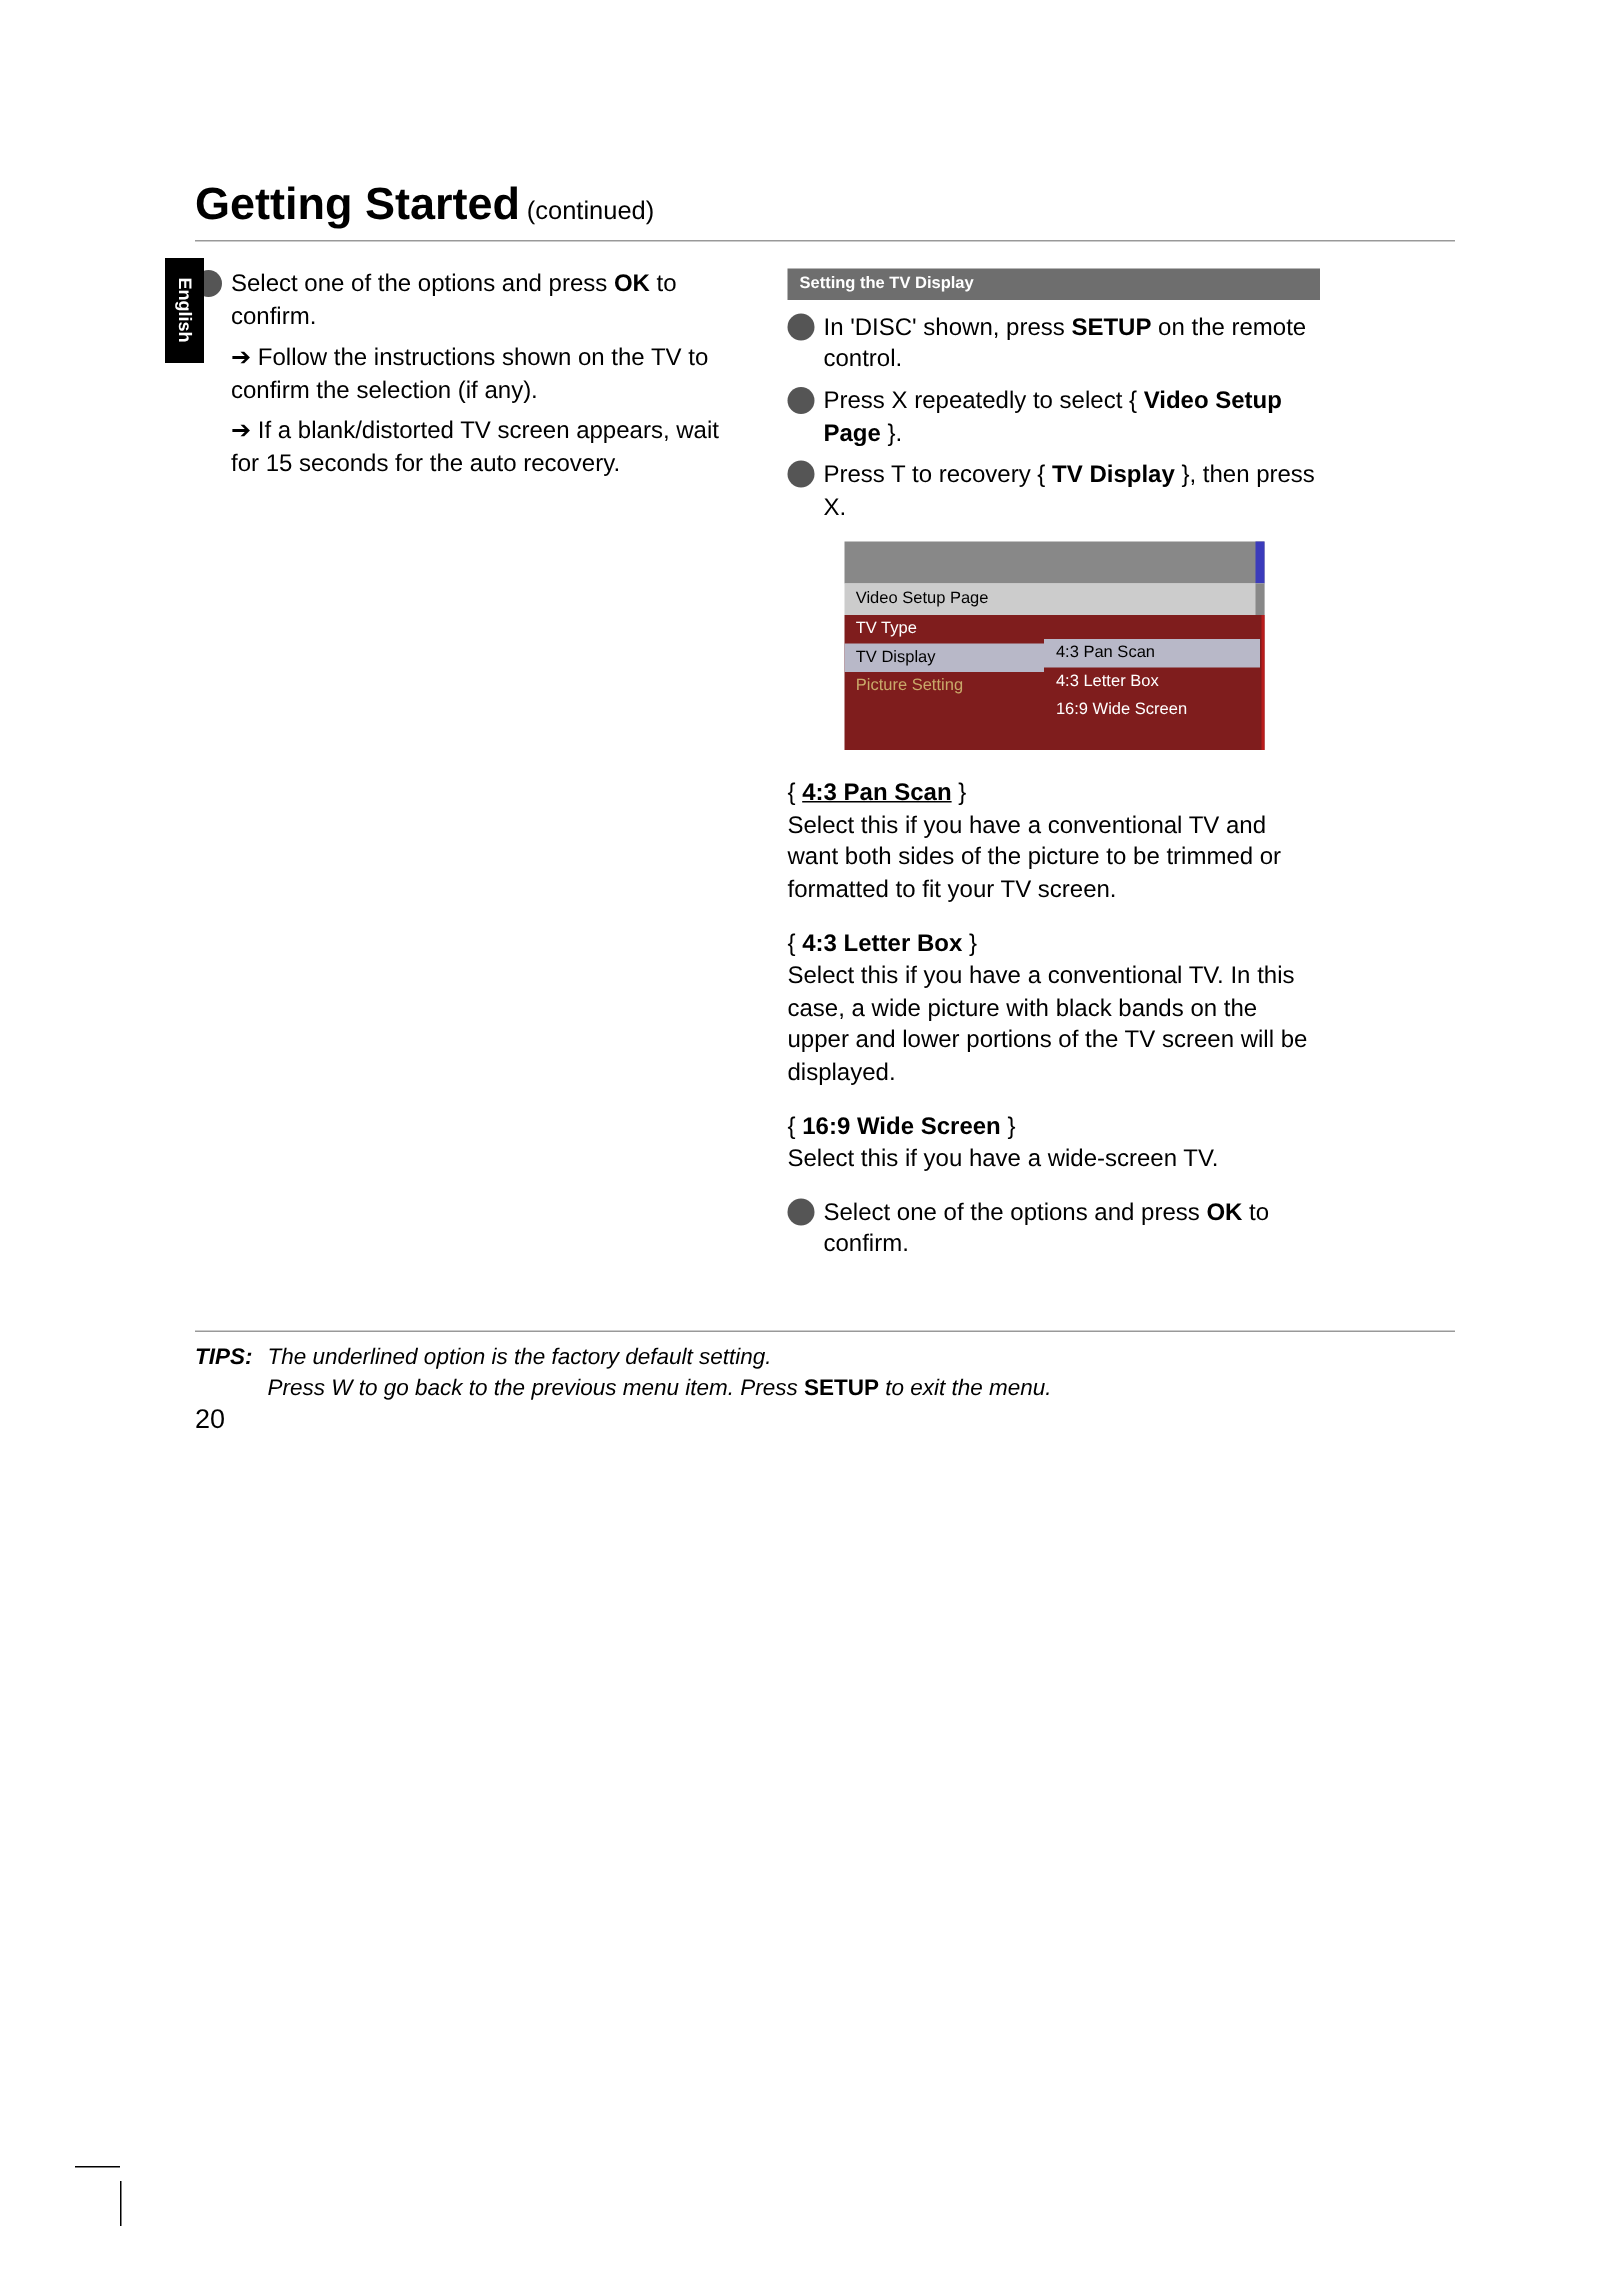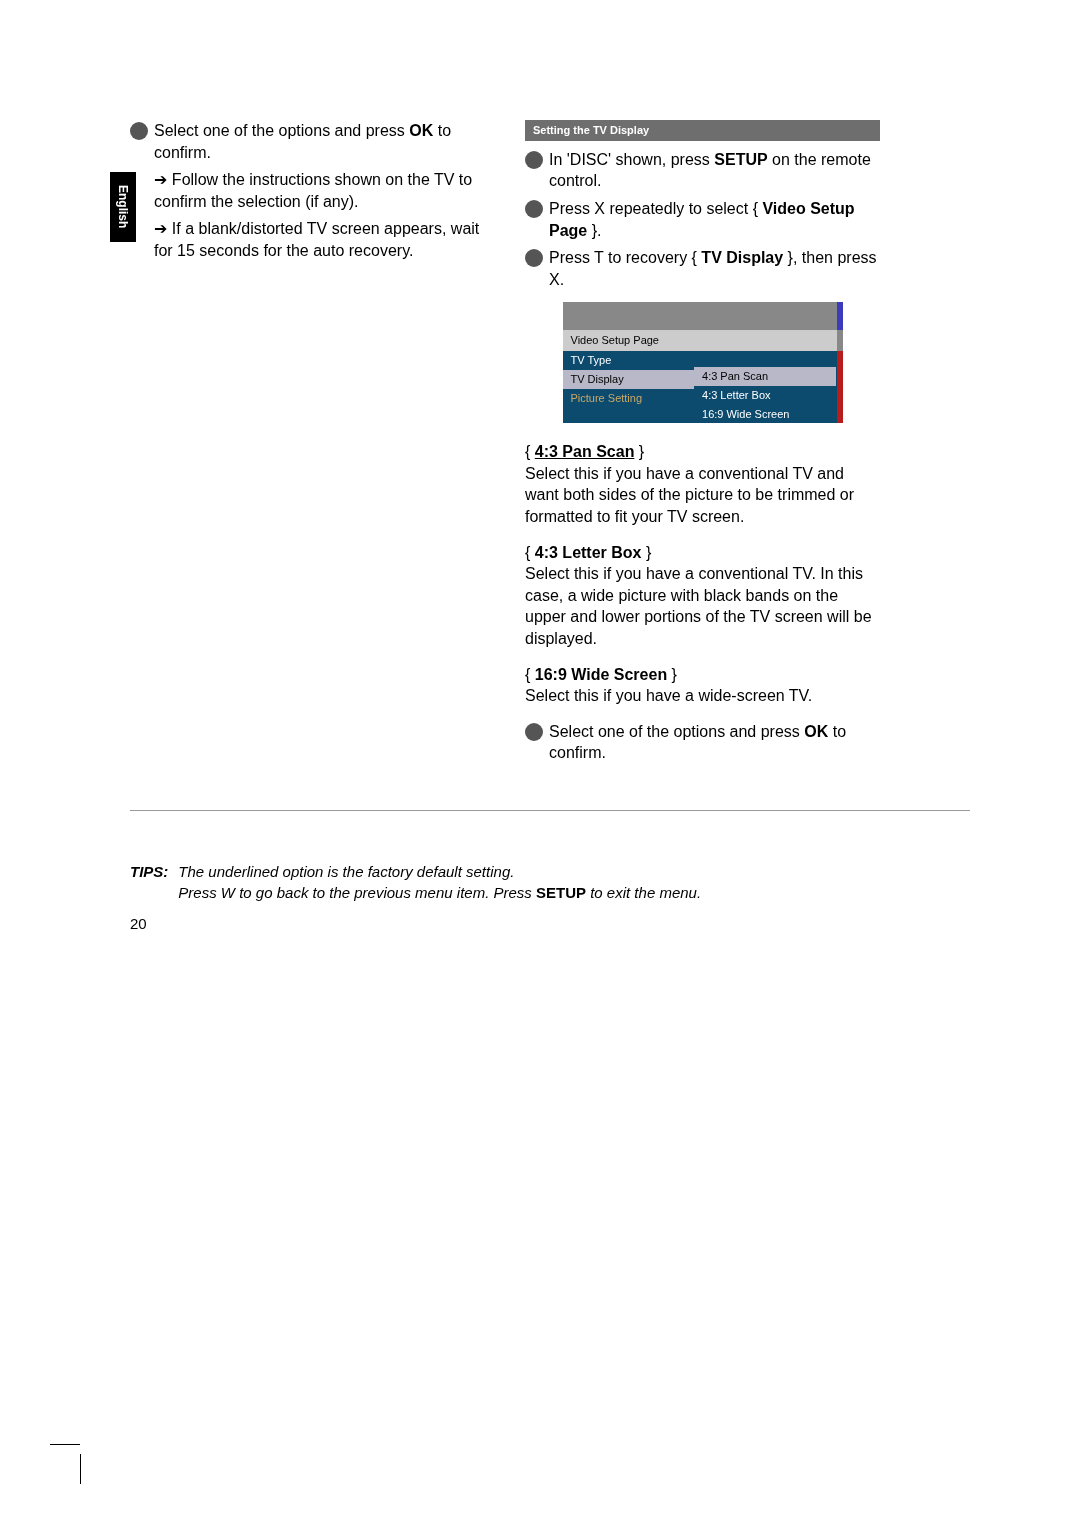--- a/index.html
+++ b/index.html
@@ -100,67 +100,71 @@
     border-right: 6px solid #3b3bbb;
   }
   .osd-titlebar {
     background: #ccc;
     color: #000;
     padding: 3px 8px;
     border-right: 6px solid #888;
   }
   .osd-body {
     display: flex;
-    background: #0c4a6e;
-    color: #fff;
-    height: 72px;
-    border-right: 6px solid #b91c1c;
+    background: #7f1d1d;
+    color: #fff;
+    height: 90px;
+    border-right: 2px solid #b91c1c;
   }
   .osd-left { width: 48%; }
   .osd-right { width: 52%; padding-top: 16px; }
   .osd-item { padding: 2px 8px; }
   .osd-item.sel { background: #b8b8c8; color: #000; }
   .osd-item.dim { color: #c9a96a; }
   .osd-right .osd-item.sel { background: #b8b8c8; color:#000; }
   .def-option { text-decoration: underline; font-weight: bold; }
   .bold { font-weight: bold; }
   .tips-line {
     border-top: 1px solid #999;
     margin-top: 40px;
     padding-top: 6px;
     font-size: 15px;
     font-style: italic;
     line-height: 1.4;
   }
   .tips-label { font-weight: bold; font-style: italic; margin-right: 10px; }
   .tips-body { font-style: italic; }
   .tips-body b { font-style: normal; font-weight: bold; }
-  .tips-row { display: flex; margin-top: 44px; }
+  .tips-row { display: flex; }
   .tips-row .tips-body { flex: 1; }
   .page-num {
-    font-size: 15px;
-    margin-top: 12px;
+    font-size: 18px;
+    margin-top: 0;
   }
   .crop-marks {
     position: absolute;
     left: 60px;
     bottom: 40px;
     width: 40px;
     height: 40px;
   }
   .crop-h { position:absolute; width:30px; height:1px; background:#000; top:0; left:-10px; }
   .crop-v { position:absolute; width:1px; height:30px; background:#000; top:10px; left:20px; }
 </style>
 </head>
 <body>
 
 <div class="page">
 
   <div class="lang-tab">English</div>
 
+  <div class="title-area">
+    <span class="title-main">Getting Started</span>
+    <span class="title-sub">(continued)</span>
+  </div>
 
   <div class="columns">
 
     <div class="col">
       <div class="step">
         <span class="num-circle">4</span><span>Select one of the options and press </span><b>OK</b><span> to confirm.</span>
       </div>
       <div class="arrow-line">
         <span>➔ </span><span>Follow the instructions shown on the TV to confirm the selection (if any).</span>
       </div>

